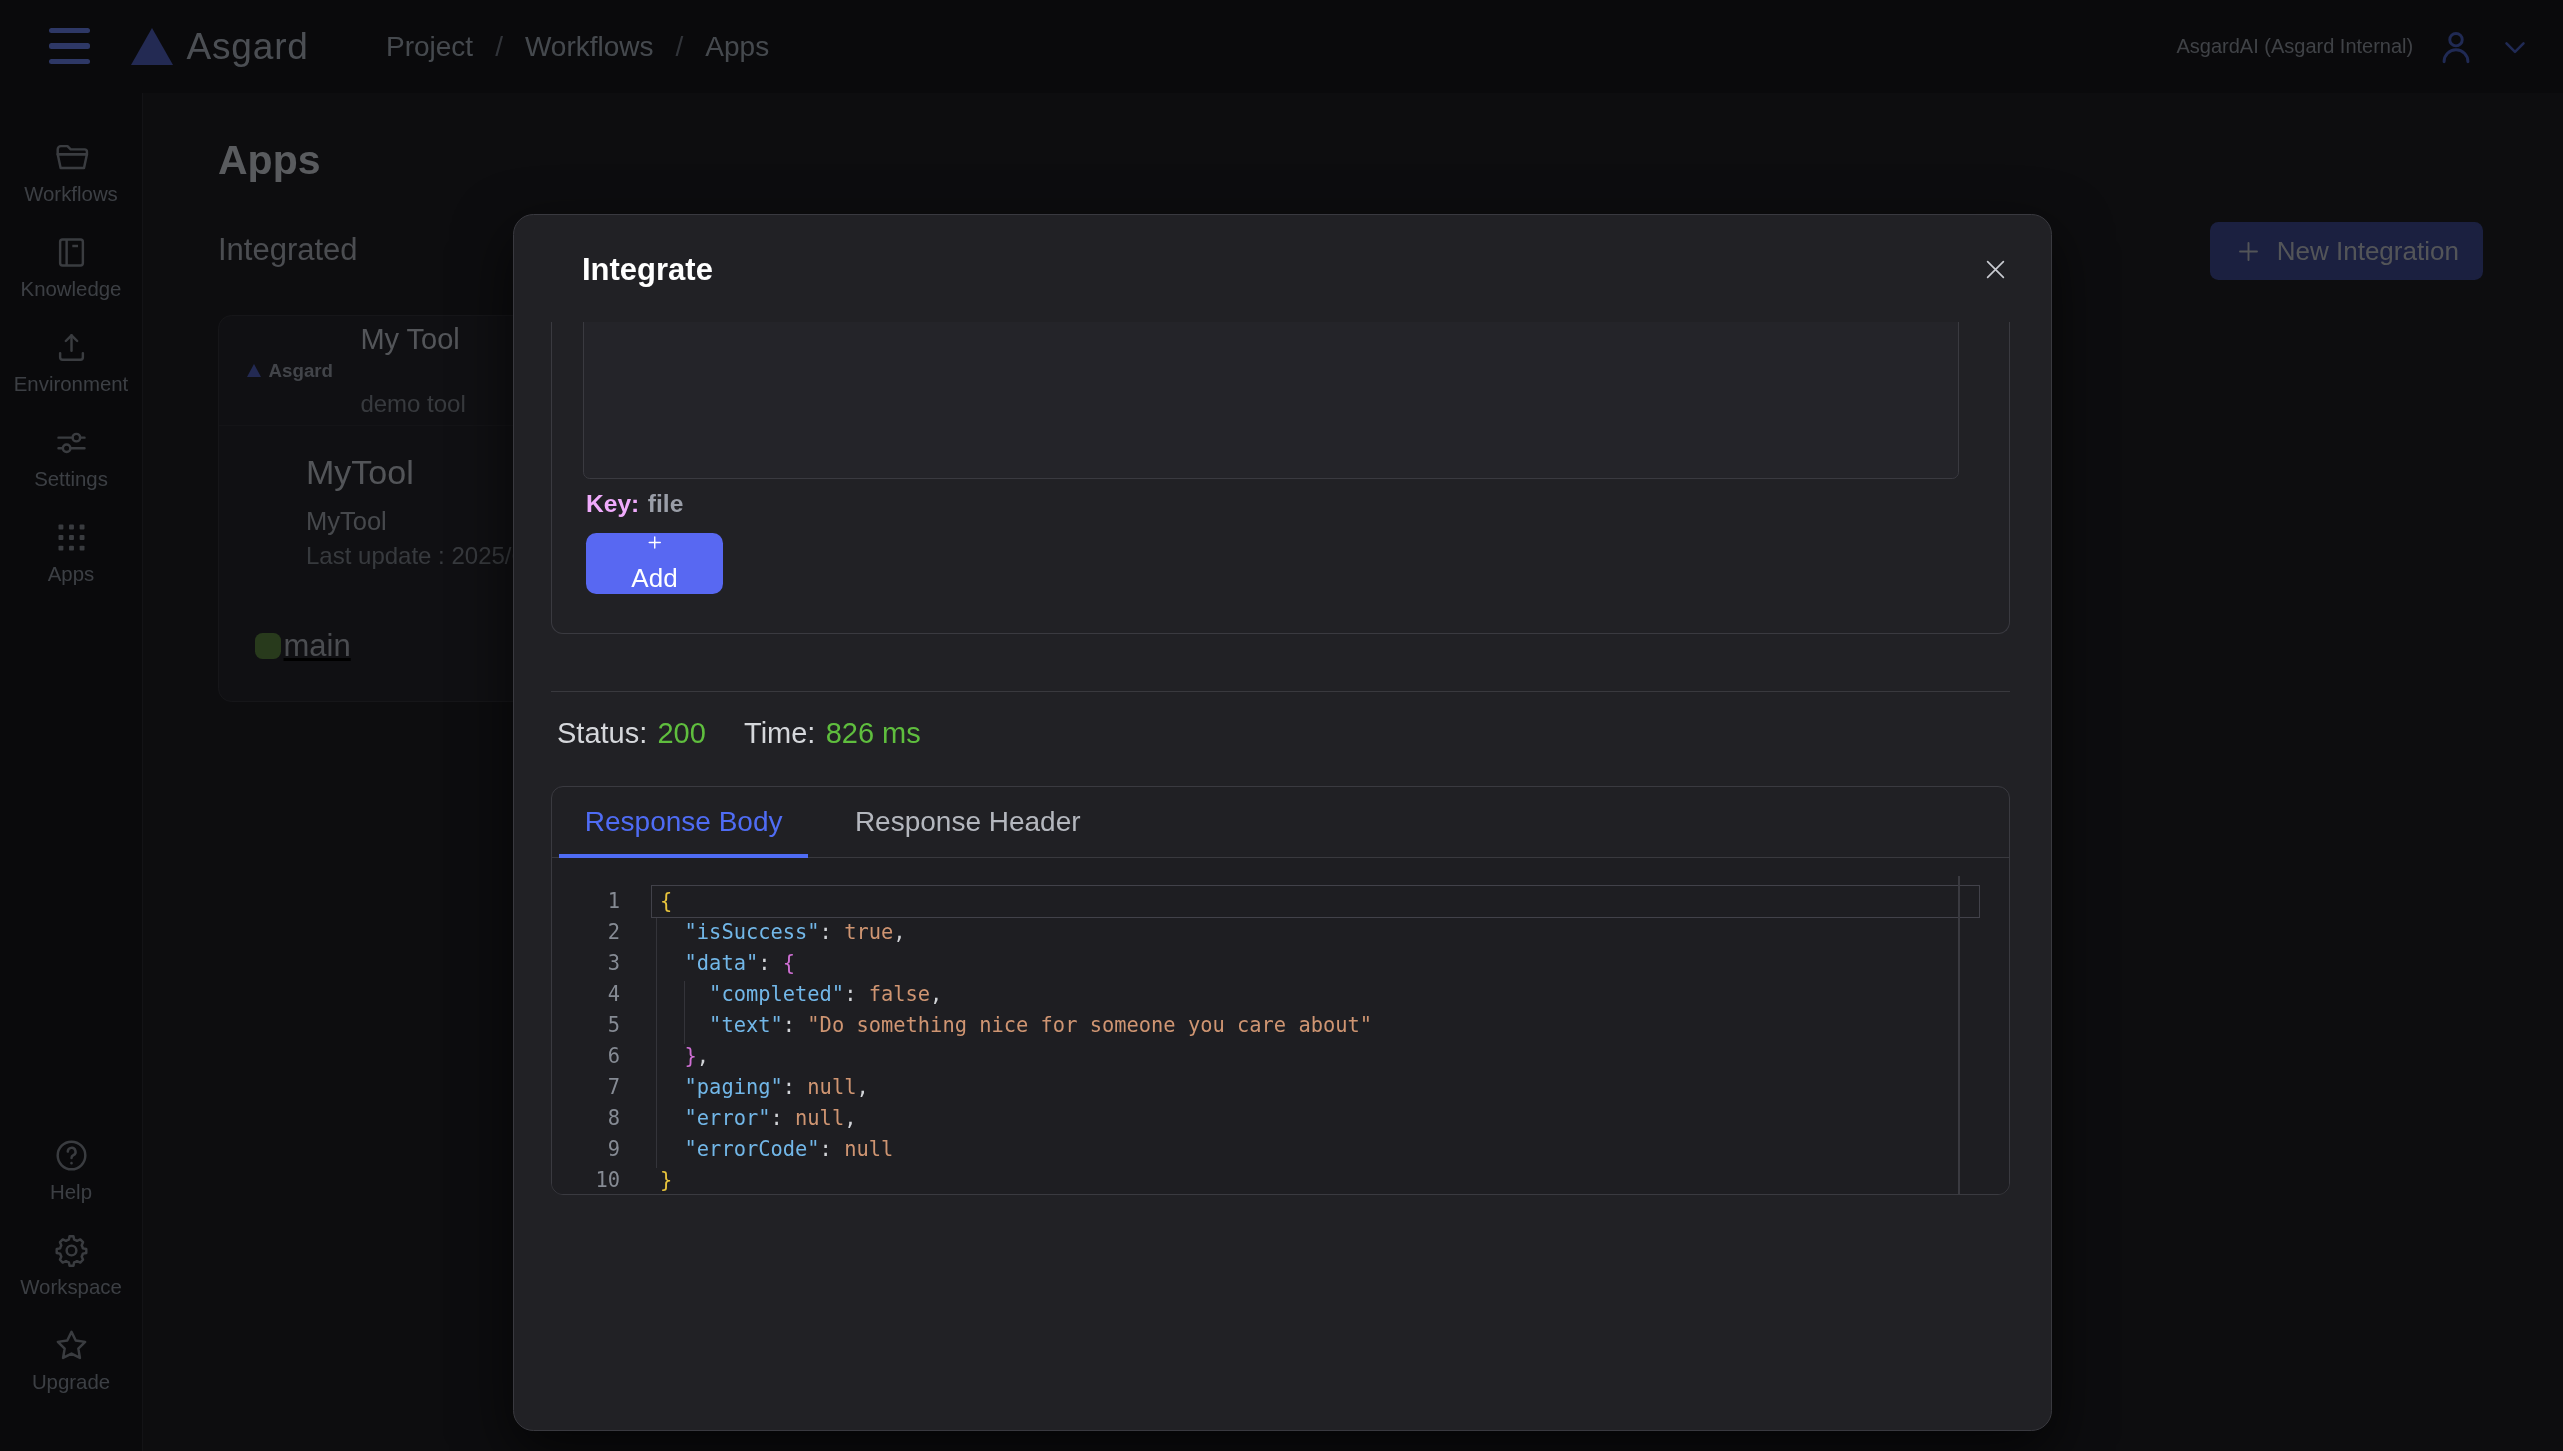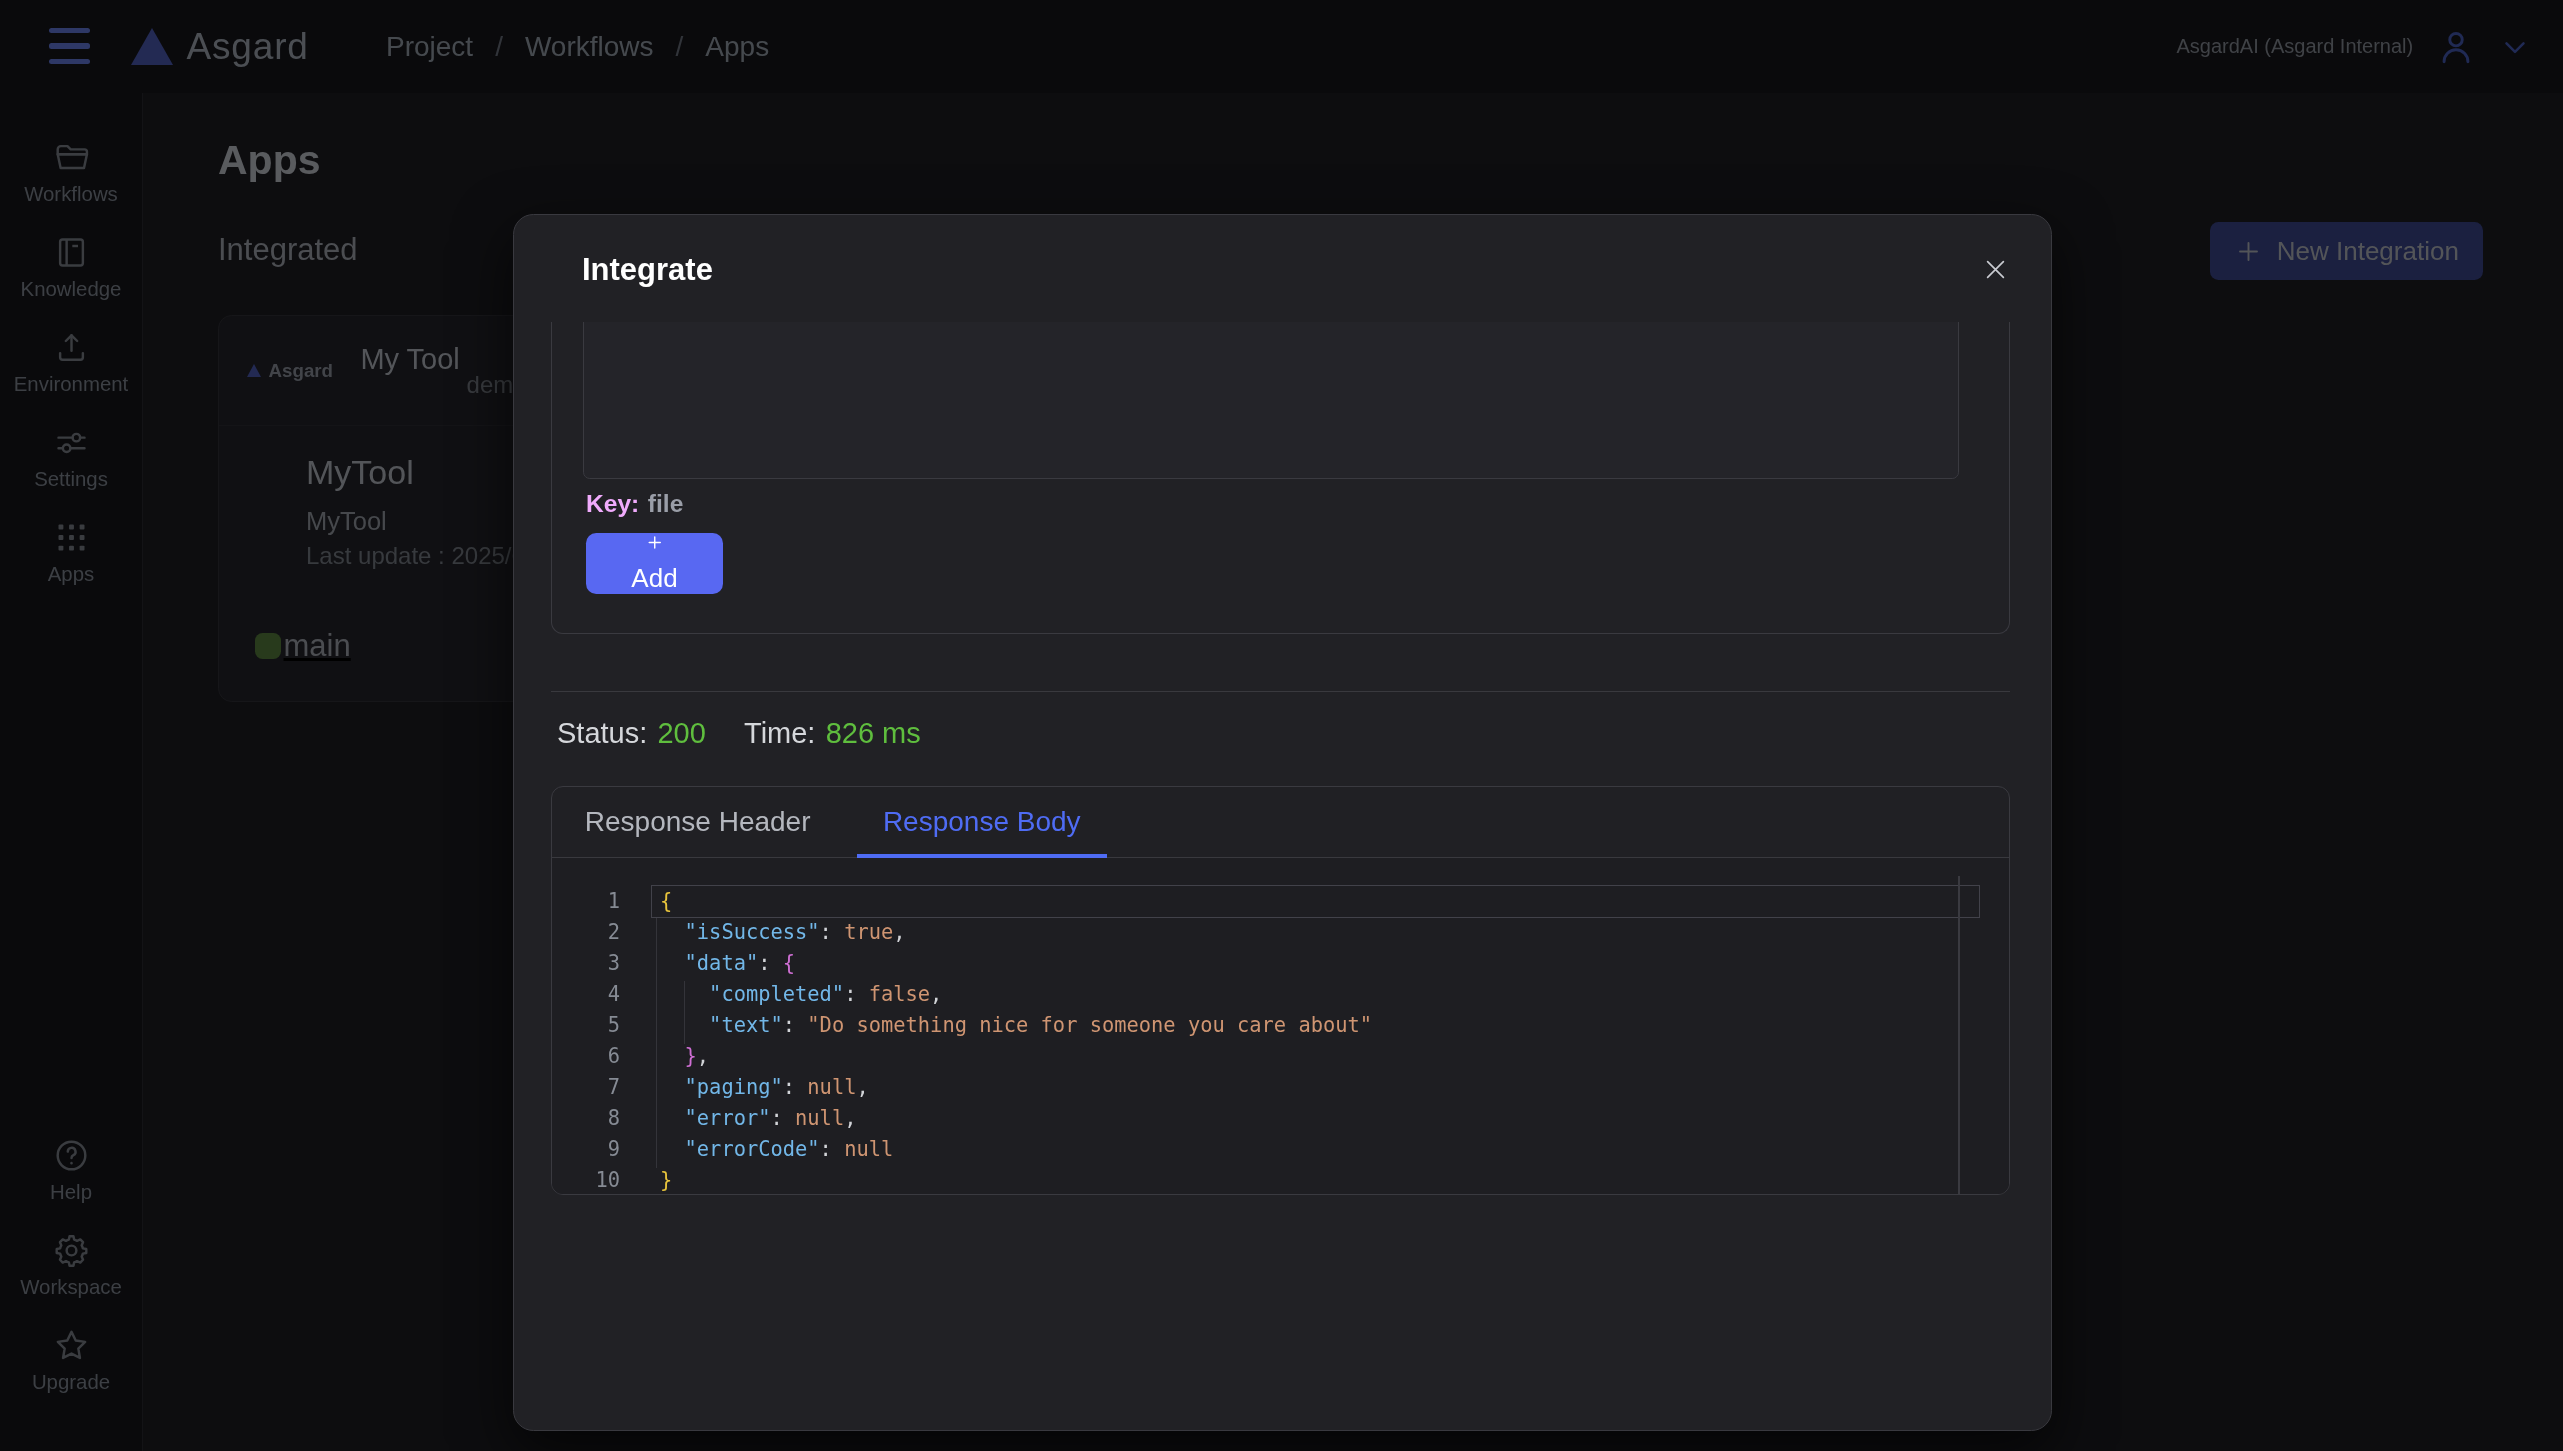--- a/index.html
+++ b/index.html
@@ -38,21 +38,21 @@
                background:#3c478f;display:flex;align-items:center;justify-content:center;gap:13.6px;
                color:#b9bcc4;font-size:26px;cursor:pointer;}
   .app-card{position:absolute;left:75px;top:222px;width:857px;height:387px;background:#24242a;
             border:0.8px solid #323238;border-radius:13.6px;box-sizing:border-box;}
   .card-head{height:109px;display:flex;align-items:center;padding-left:28px;
              border-bottom:0.8px solid #2e2e34;}
   .mini-logo{display:flex;align-items:center;gap:7.6px;width:93px;}
   .mini-tri{width:0;height:0;border-left:7.6px solid transparent;border-right:7.6px solid transparent;
             border-bottom:13.6px solid #4e5db8;}
   .mini-logo-text{font-size:18.7px;font-weight:700;color:#9298a3;}
-  .tool-col{margin-left:20.4px;display:flex;flex-direction:row;gap:6.8px;}
+  .tool-col{margin-left:20.4px;display:flex;flex-direction:column;gap:6.8px;}
   .tool-name{font-size:29px;color:#b9bdc6;}
   .tool-desc{font-size:24px;color:#7b8089;margin-top:28px;}
   .card-app-name{position:absolute;left:87px;top:137px;font-size:34px;color:#b9bdc6;}
   .card-app-sub{position:absolute;left:87px;top:191px;font-size:25.5px;color:#9ba0a9;}
   .card-update{position:absolute;left:87px;top:224px;font-size:24px;color:#7b8089;white-space:nowrap;
                max-width:356px;overflow:hidden;}
   .branch-row{position:absolute;left:36px;top:312px;display:flex;align-items:center;gap:3px;text-decoration:underline;}
   .branch-dot{width:25.5px;height:25.5px;border-radius:7.6px;background:var(--branch-green,#59813e);}
   .branch-name{font-size:31px;color:#a7abb4;}
   
@@ -294,25 +294,25 @@
 
     <div class="status-item s1">
       <span>Status:</span><b>200</b>
     </div>
     <div class="status-item s2">
       <span>Time:</span><b>826 ms</b>
     </div>
 
     <div class="resp-panel">
       <div class="tab-row">
+          <div class="tab active">
+            <span>Response Body</span>
+          </div>
           <div class="tab">
             <span>Response Header</span>
-          </div>
-          <div class="tab active">
-            <span>Response Body</span>
           </div>
         </div>
       <div class="code-area">
         <div>
             <div class="code-row">
               <span class="ln">1</span>
               <span class="cd"><span class="tok-b1">{</span></span>
             </div>
             <div class="code-row">
               <span class="ln">2</span>

